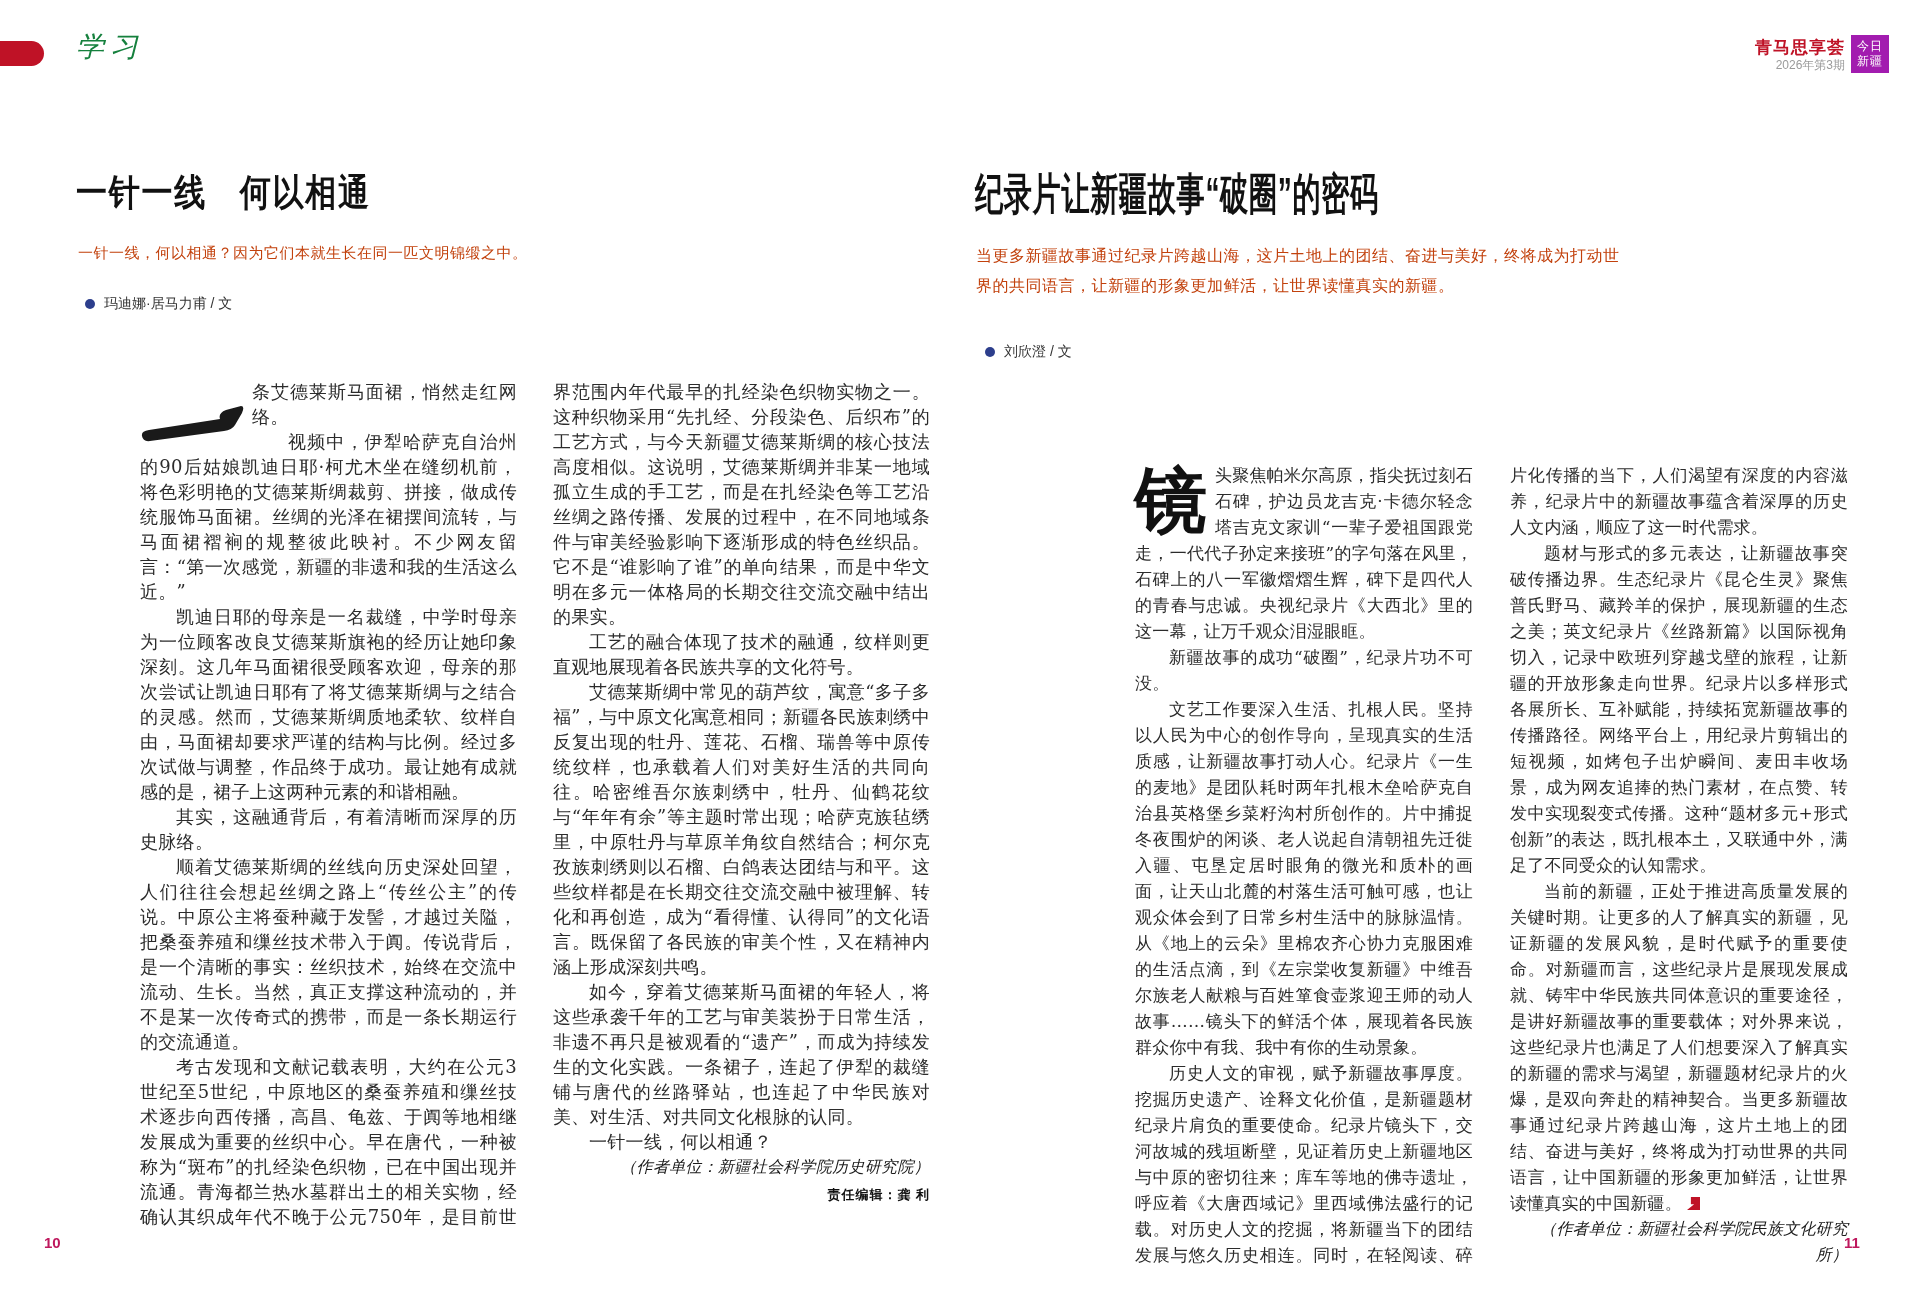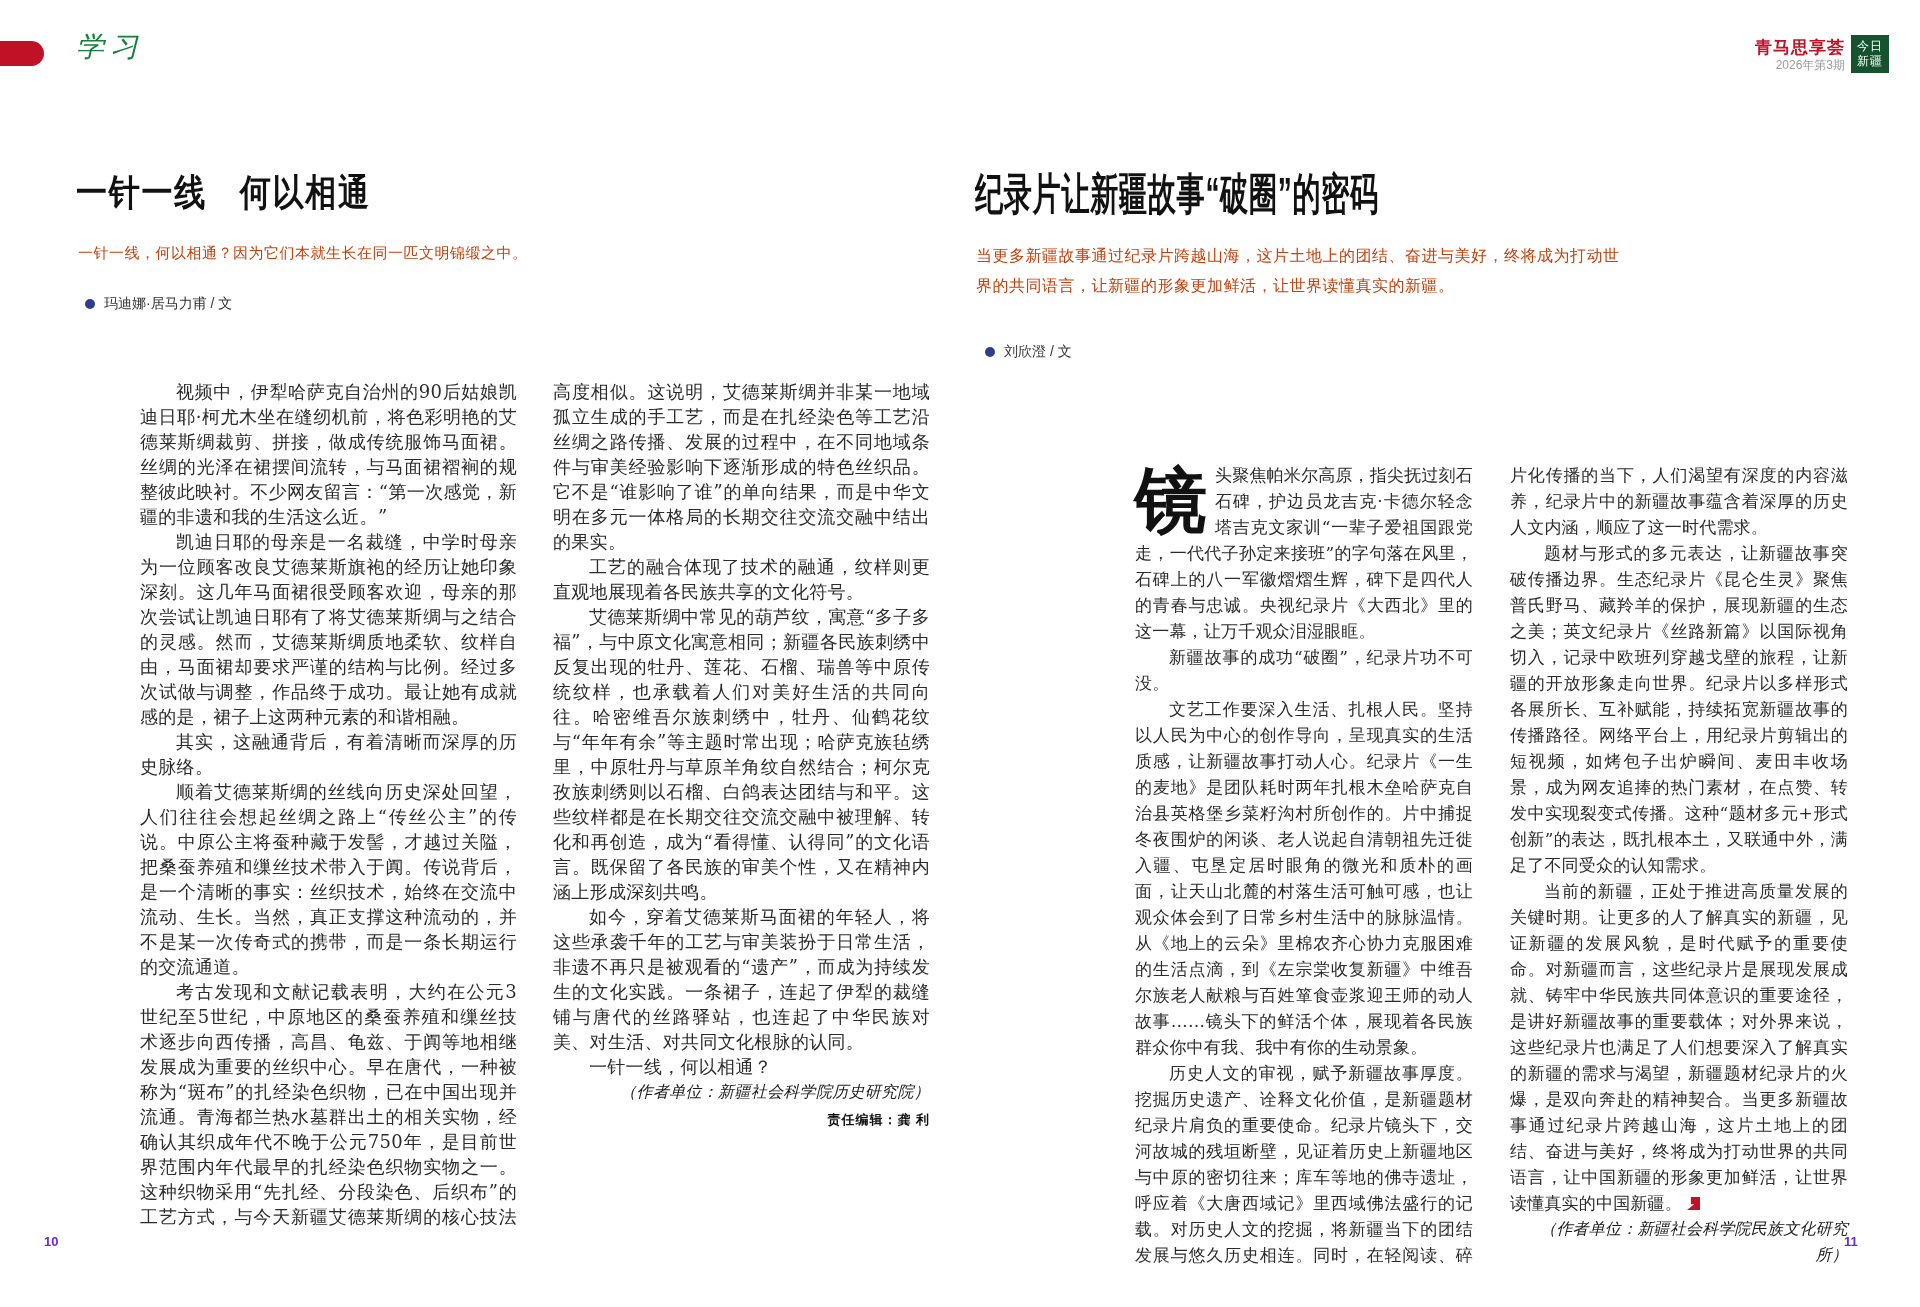--- a/index.html
+++ b/index.html
@@ -8,21 +8,21 @@
 
   
   .section-tab{position:absolute;left:0;top:41px;width:44px;height:25px;background:#bf1226;
                border-radius:0 13px 13px 0;}
   .section-label{position:absolute;left:76px;top:28px;font-size:28px;color:#15803d;
                  font-style:italic;letter-spacing:6px;}
   .masthead{position:absolute;left:1640px;top:38px;width:205px;text-align:right;line-height:1.15;
             font-family:"Liberation Sans", sans-serif;}
   .masthead-title{font-size:17px;font-weight:bold;color:#bf1226;letter-spacing:1px;}
   .masthead-issue{font-size:12px;color:#9a9a9a;margin-top:1px;}
-  .masthead-badge{position:absolute;left:1851px;top:35px;width:38px;height:38px;background:#14532d;
+  .masthead-badge{position:absolute;left:1851px;top:35px;width:38px;height:38px;background:#a21caf;
                   color:#ffffff;font-size:12px;line-height:15px;text-align:center;
                   padding-top:4px;box-sizing:border-box;letter-spacing:1px;}
 
   
   .art-title{position:absolute;font-family:"Liberation Sans", sans-serif;font-weight:bold;color:#111;
              white-space:nowrap;transform-origin:left top;}
   .t-left{left:76px;top:168px;font-size:37px;transform:scaleX(.84);letter-spacing:2px;}
   .t-right{left:975px;top:165px;font-size:44px;transform:scaleX(.64);letter-spacing:1px;}
   .art-subtitle{position:absolute;font-family:"Liberation Sans", sans-serif;color:#c2410c;}
   .s-left{left:78px;top:244px;font-size:15px;letter-spacing:.5px;}
@@ -46,21 +46,21 @@
   .dropfloat-jing{float:left;width:80px;height:76px;font-size:72px;line-height:76px;
                   font-weight:bold;color:#111;text-indent:0;}
   .endmark{display:inline-block;width:13px;height:13px;background:#bf1226;margin-left:5px;
            vertical-align:-1px;clip-path:polygon(100% 0,100% 100%,0 100%,55% 55%,30% 55%,30% 0);}
   .author-unit{margin:0;text-align:right;font-style:italic;font-size:16px;color:#1a1a1a;text-indent:0;}
   .editor-line{margin:0;text-align:right;font-family:"Liberation Sans", sans-serif;
                font-size:13px;font-weight:bold;color:#111;letter-spacing:1px;padding-top:3px;}
 
   
   .page-num{position:absolute;top:1234px;font-family:"Liberation Sans", sans-serif;
-            font-size:13px;font-weight:bold;color:#6d28d9;}
+            font-size:15px;font-weight:bold;color:#be185d;}
   .pn-left{left:44px;}
   .pn-right{left:1844px;}
 </style>
 </head>
 <body>
 
 <div id="canvas">
 
   <div class="section-tab"></div>
   <div class="section-label">学习</div>
@@ -74,20 +74,28 @@
     <div>新疆</div>
   </div>
 
   <div class="art-title t-left">一针一线　何以相通</div>
   <div class="art-subtitle s-left">一针一线，何以相通？因为它们本就生长在同一匹文明锦缎之中。</div>
   <div class="author-line a-left">
     <span class="author-bullet"></span><span>玛迪娜·居马力甫 / 文</span>
   </div>
 
   <div class="body-cols b-left">
+    <p class="para first">
+      <span class="dropfloat-yi">
+        <svg width="104" height="38" viewBox="0 0 104 38" aria-hidden="true">
+          <path d="M2 30 Q1 25 9 24 L80 13 Q78 7 86 4 L101 0 Q105 0 102 7 L95 19 Q92 24 84 25 L10 35 Q3 36 2 30 Z" fill="#1a1a1a"></path>
+        </svg>
+      </span>
+      <span>条艾德莱斯马面裙，悄然走红网络。</span>
+    </p>
     <p class="para">视频中，伊犁哈萨克自治州的90后姑娘凯迪日耶·柯尤木坐在缝纫机前，将色彩明艳的艾德莱斯绸裁剪、拼接，做成传统服饰马面裙。丝绸的光泽在裙摆间流转，与马面裙褶裥的规整彼此映衬。不少网友留言：“第一次感觉，新疆的非遗和我的生活这么近。”</p>
     <p class="para">凯迪日耶的母亲是一名裁缝，中学时母亲为一位顾客改良艾德莱斯旗袍的经历让她印象深刻。这几年马面裙很受顾客欢迎，母亲的那次尝试让凯迪日耶有了将艾德莱斯绸与之结合的灵感。然而，艾德莱斯绸质地柔软、纹样自由，马面裙却要求严谨的结构与比例。经过多次试做与调整，作品终于成功。最让她有成就感的是，裙子上这两种元素的和谐相融。</p>
     <p class="para">其实，这融通背后，有着清晰而深厚的历史脉络。</p>
     <p class="para">顺着艾德莱斯绸的丝线向历史深处回望，人们往往会想起丝绸之路上“传丝公主”的传说。中原公主将蚕种藏于发髻，才越过关隘，把桑蚕养殖和缫丝技术带入于阗。传说背后，是一个清晰的事实：丝织技术，始终在交流中流动、生长。当然，真正支撑这种流动的，并不是某一次传奇式的携带，而是一条长期运行的交流通道。</p>
     <p class="para">考古发现和文献记载表明，大约在公元3世纪至5世纪，中原地区的桑蚕养殖和缫丝技术逐步向西传播，高昌、龟兹、于阗等地相继发展成为重要的丝织中心。早在唐代，一种被称为“斑布”的扎经染色织物，已在中国出现并流通。青海都兰热水墓群出土的相关实物，经确认其织成年代不晚于公元750年，是目前世界范围内年代最早的扎经染色织物实物之一。这种织物采用“先扎经、分段染色、后织布”的工艺方式，与今天新疆艾德莱斯绸的核心技法高度相似。这说明，艾德莱斯绸并非某一地域孤立生成的手工艺，而是在扎经染色等工艺沿丝绸之路传播、发展的过程中，在不同地域条件与审美经验影响下逐渐形成的特色丝织品。它不是“谁影响了谁”的单向结果，而是中华文明在多元一体格局的长期交往交流交融中结出的果实。</p>
     <p class="para">工艺的融合体现了技术的融通，纹样则更直观地展现着各民族共享的文化符号。</p>
     <p class="para">艾德莱斯绸中常见的葫芦纹，寓意“多子多福”，与中原文化寓意相同；新疆各民族刺绣中反复出现的牡丹、莲花、石榴、瑞兽等中原传统纹样，也承载着人们对美好生活的共同向往。哈密维吾尔族刺绣中，牡丹、仙鹤花纹与“年年有余”等主题时常出现；哈萨克族毡绣里，中原牡丹与草原羊角纹自然结合；柯尔克孜族刺绣则以石榴、白鸽表达团结与和平。这些纹样都是在长期交往交流交融中被理解、转化和再创造，成为“看得懂、认得同”的文化语言。既保留了各民族的审美个性，又在精神内涵上形成深刻共鸣。</p>
     <p class="para">如今，穿着艾德莱斯马面裙的年轻人，将这些承袭千年的工艺与审美装扮于日常生活，非遗不再只是被观看的“遗产”，而成为持续发生的文化实践。一条裙子，连起了伊犁的裁缝铺与唐代的丝路驿站，也连起了中华民族对美、对生活、对共同文化根脉的认同。</p>
     <p class="para">一针一线，何以相通？</p>
     <p class="author-unit">（作者单位：新疆社会科学院历史研究院）</p>

